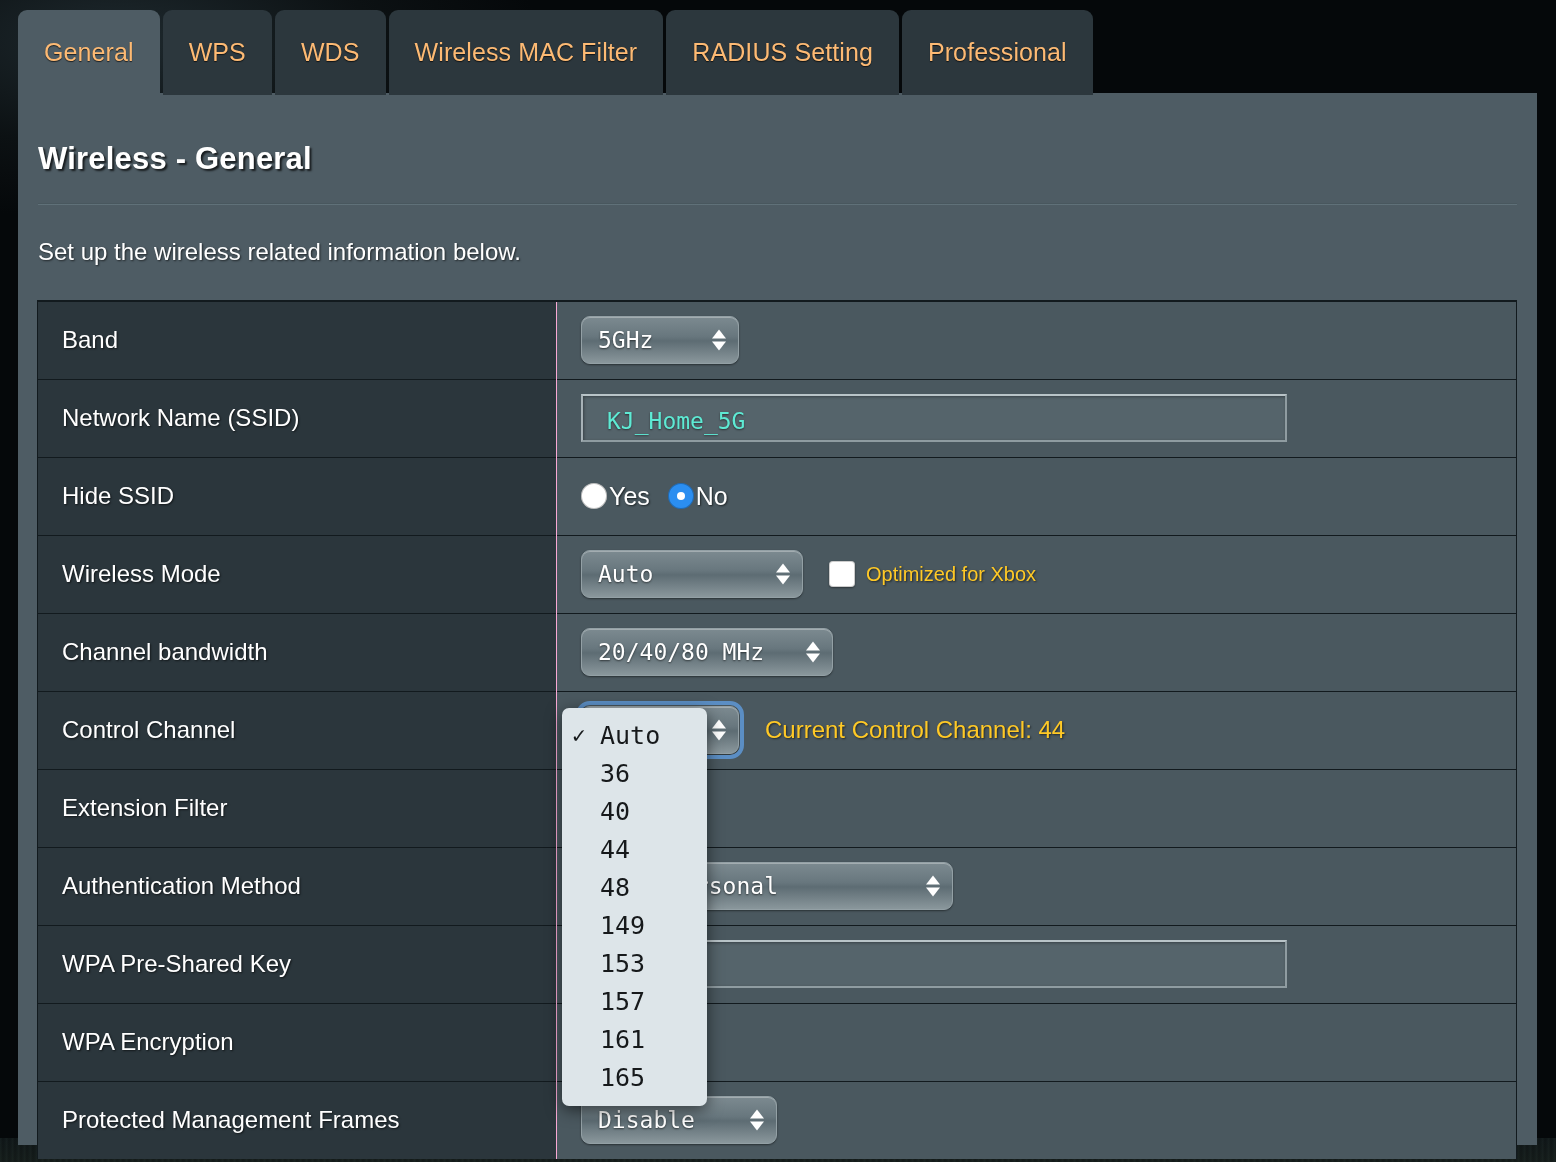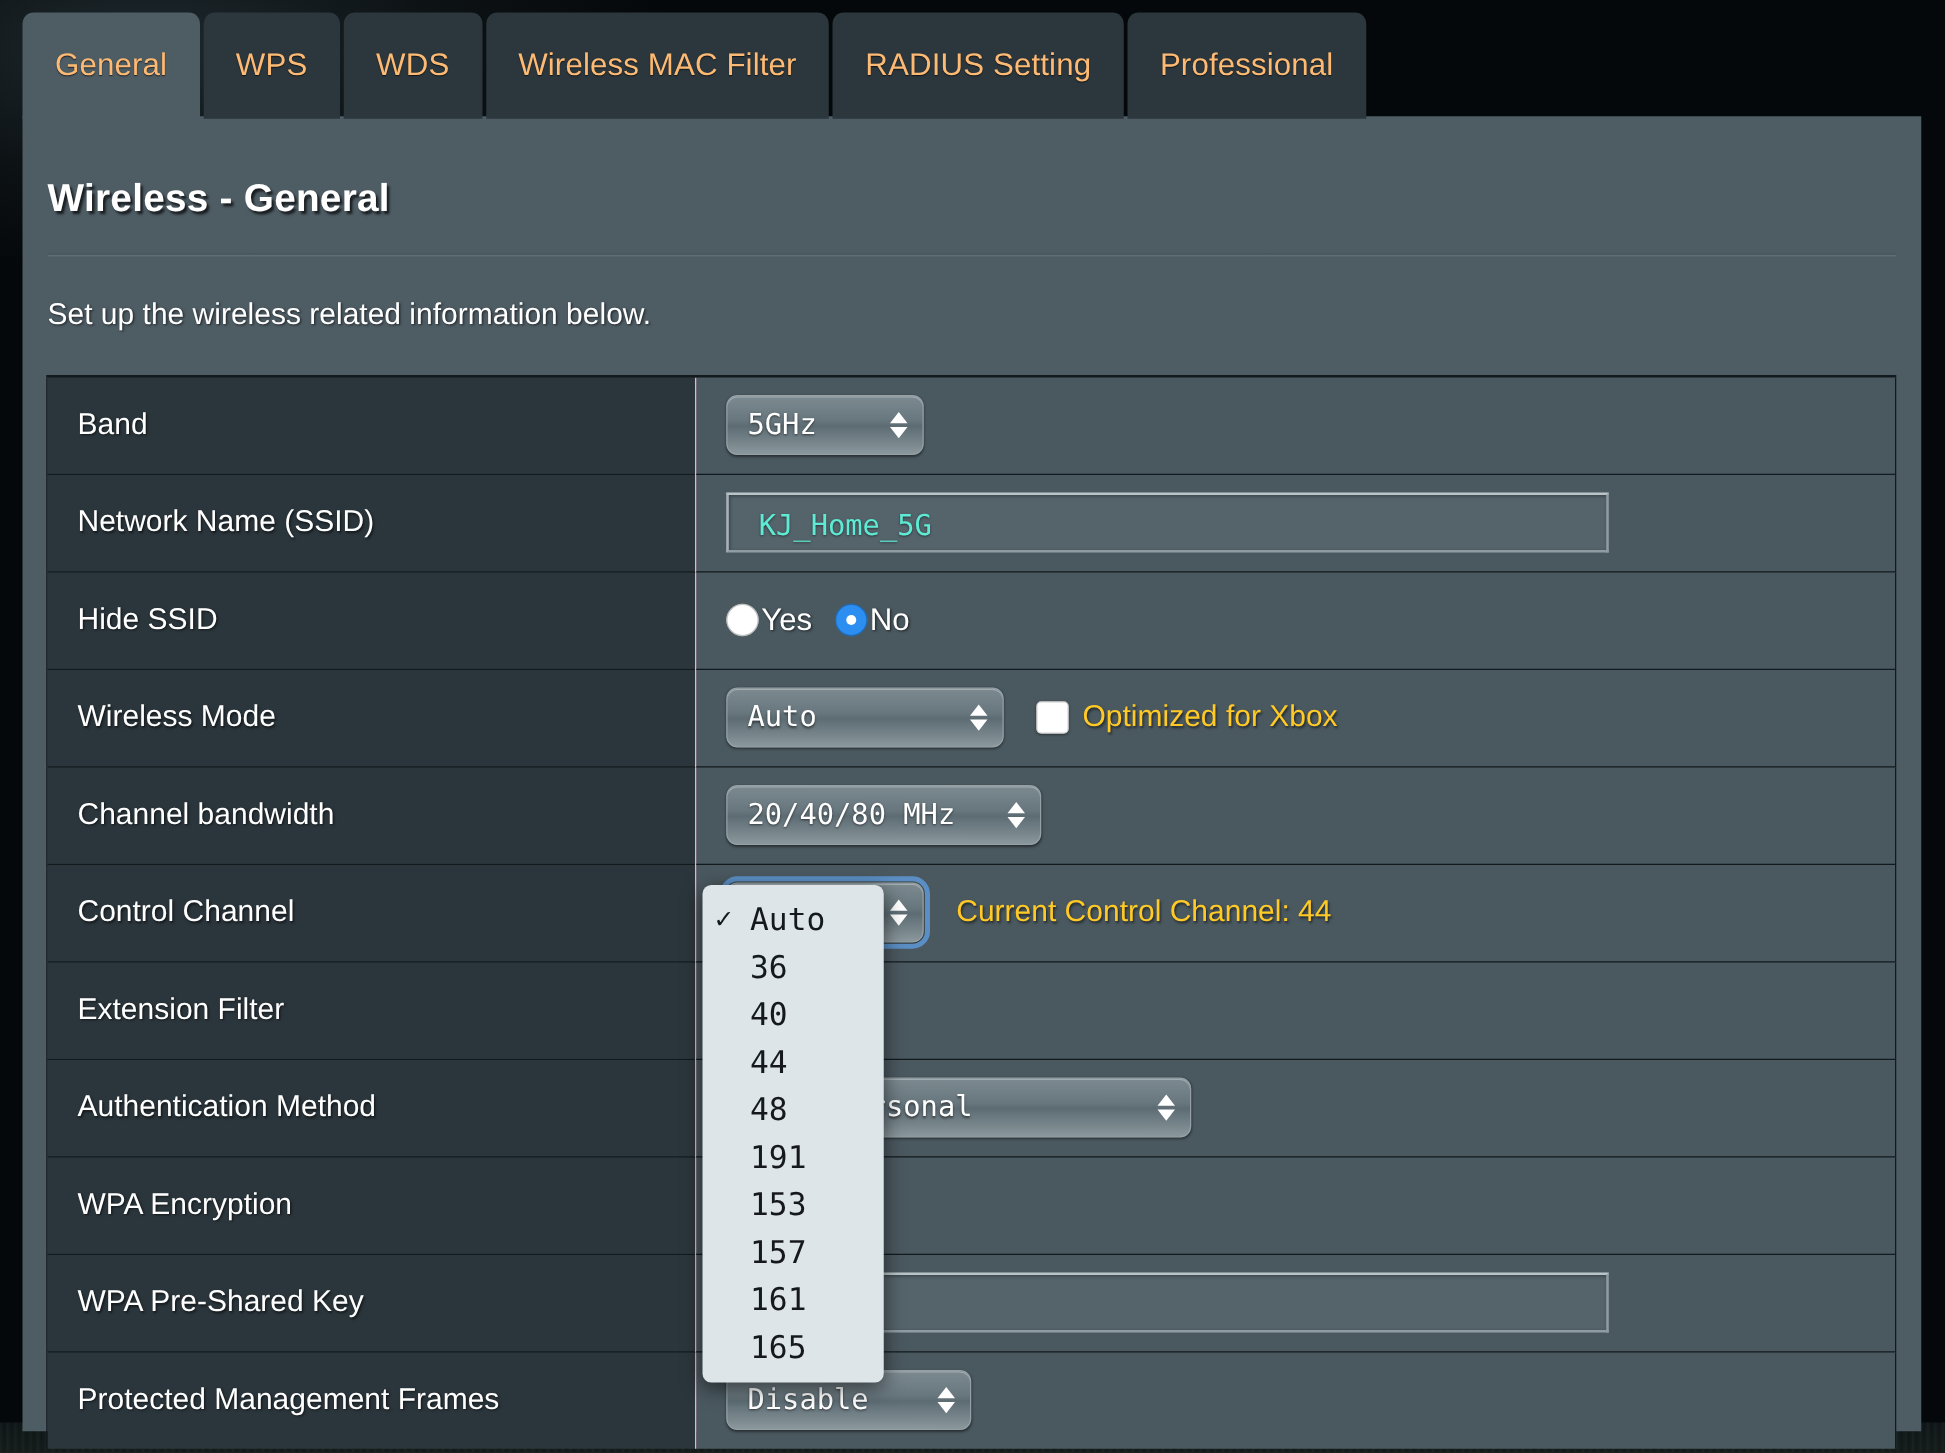--- a/index.html
+++ b/index.html
@@ -240,21 +240,21 @@
   .cbwrap { display: flex; align-items: center; gap: 11px; cursor: pointer; }
   .cb {
     width: 26px; height: 26px;
     border-radius: 4px;
     background: #ffffff;
     box-shadow: inset 0 0 0 1px rgba(0,0,0,.2), 0 1px 2px rgba(0,0,0,.4);
     flex: none;
   }
   .cb-label {
     color: #ffc926;
-    font-size: 24px;
+    font-size: 20px;
     text-shadow: 1px 1px 2px rgba(0,0,0,.55);
   }
 
   .hint {
     color: #ffc926;
     font-size: 24px;
     text-shadow: 1px 1px 2px rgba(0,0,0,.55);
     white-space: nowrap;
   }
 
@@ -429,33 +429,33 @@
               <span class="arrows">
                   <i class="up"></i>
                   <i class="down"></i>
                 </span>
             </div>
           </div>
         </td>
       </tr>
 
       <tr>
+        <td class="lbl">WPA Pre-Shared Key</td>
+        <td class="val">
+          <div class="valrow">
+            <div class="txt">
+              <span class="redact"></span>
+            </div>
+          </div>
+        </td>
+      </tr>
+
+      <tr>
         <td class="lbl">WPA Encryption</td>
         <td class="val"></td>
-      </tr>
-
-      <tr>
-        <td class="lbl">WPA Pre-Shared Key</td>
-        <td class="val">
-          <div class="valrow">
-            <div class="txt">
-              <span class="redact"></span>
-            </div>
-          </div>
-        </td>
       </tr>
 
       <tr>
         <td class="lbl">Protected Management Frames</td>
         <td class="val">
           <div class="valrow">
             <div class="sel w-pmf">
               <span>Disable</span>
               <span class="arrows">
                   <i class="up"></i>
@@ -486,21 +486,21 @@
     <div class="dd-item">
       <span class="dd-check"></span>
       <span>44</span>
     </div>
     <div class="dd-item">
       <span class="dd-check"></span>
       <span>48</span>
     </div>
     <div class="dd-item">
       <span class="dd-check"></span>
-      <span>191</span>
+      <span>149</span>
     </div>
     <div class="dd-item">
       <span class="dd-check"></span>
       <span>153</span>
     </div>
     <div class="dd-item">
       <span class="dd-check"></span>
       <span>157</span>
     </div>
     <div class="dd-item">

